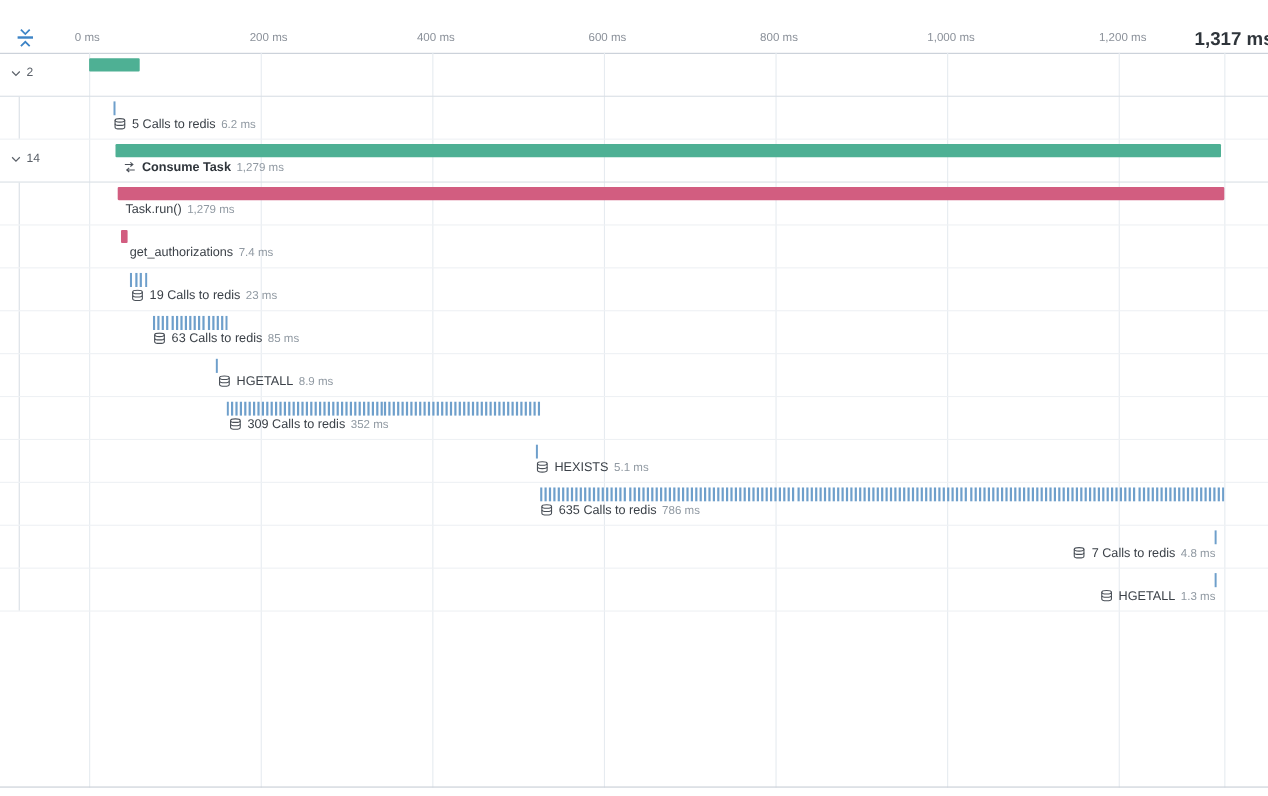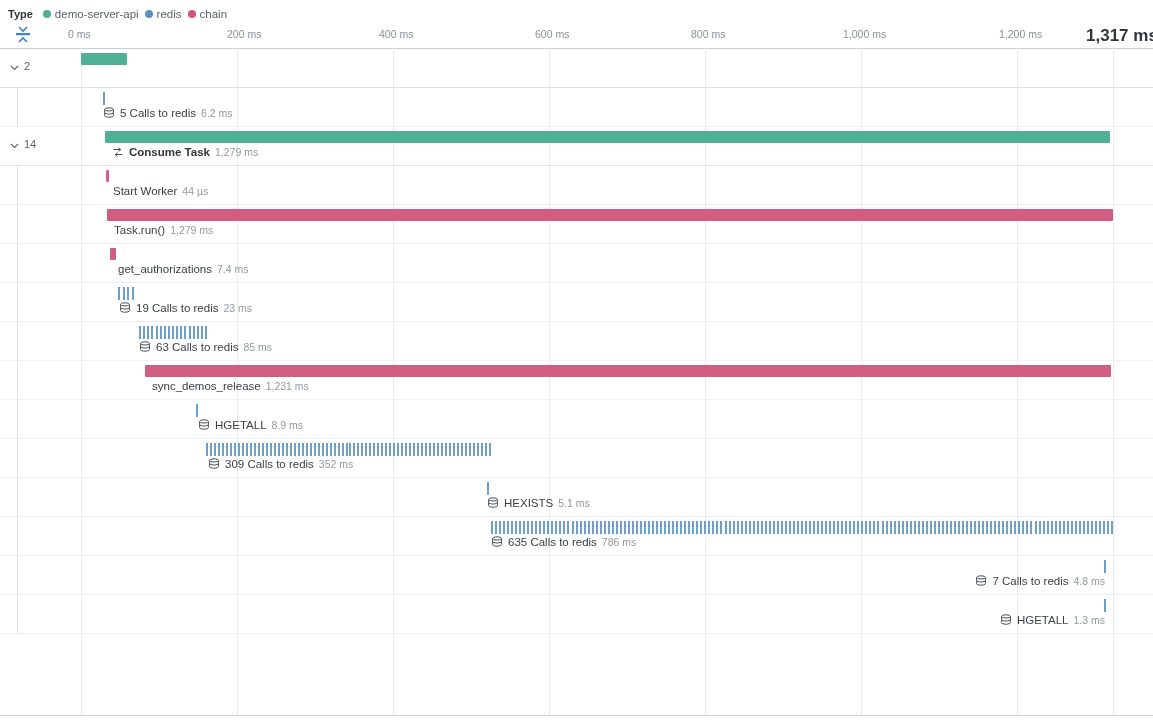--- a/index.html
+++ b/index.html
@@ -49,35 +49,20 @@
   .lbl-bold{font-weight:bold;color:#2f353b;}
   .lbl-kind{color:#4a5058;font-size:11px;}
   .dur{color:#9099a2;font-size:10.5px;}
   .ic{display:inline-block;width:12px;height:12px;flex:0 0 12px;}
 </style>
 </head>
 <body>
 
 <div class="app">
 
-  <div class="legend">
-    <span class="legend-title">Type</span>
-    <span class="legend-item">
-      <span class="dot" style="background: rgb(78, 176, 148);"></span>
-      <span>demo-server-api</span>
-    </span>
-    <span class="legend-item">
-      <span class="dot" style="background: rgb(91, 144, 196);"></span>
-      <span>redis</span>
-    </span>
-    <span class="legend-item">
-      <span class="dot" style="background: rgb(216, 83, 124);"></span>
-      <span>chain</span>
-    </span>
-  </div>
 
   <div class="axis">
     <div class="collapse-btn">
       <svg width="22" height="20" viewBox="0 0 22 20" aria-hidden="true">
         <path d="M7 2 L11 6 L15 2" fill="none" stroke="#3d84c6" stroke-width="1.6"></path>
         <rect x="4" y="8" width="14" height="2.2" fill="#3d84c6"></rect>
         <path d="M7 17 L11 13 L15 17" fill="none" stroke="#3d84c6" stroke-width="1.6"></path>
       </svg>
     </div>
     <div id="ticks">
@@ -140,28 +125,20 @@
           <span class="ic"><svg width="12" height="12" viewBox="0 0 12 12" aria-hidden="true">
               <path d="M1.5 3.5 h7 M6.5 1.6 L8.8 3.5 L6.5 5.4" fill="none" stroke="#4a5058" stroke-width="1"></path>
               <path d="M10.5 8.5 h-7 M5.5 6.6 L3.2 8.5 L5.5 10.4" fill="none" stroke="#4a5058" stroke-width="1"></path>
             </svg></span>
           <span class="lbl-bold">Consume Task</span>
           <span class="dur">1,279 ms</span>
         </div>
       </div>
       <div class="row">
         <div class="indent" style="left: 17px;"></div>
-        <div class="bar pink" style="left: 106px; width: 3px;"></div>
-        <div class="label" style="left: 113px;">
-          <span class="">Start Worker</span>
-          <span class="dur">44 µs</span>
-        </div>
-      </div>
-      <div class="row">
-        <div class="indent" style="left: 17px;"></div>
         <div class="bar pink" style="left: 107px; width: 1006px;"></div>
         <div class="label" style="left: 114px;">
           <span class="">Task.run()</span>
           <span class="dur">1,279 ms</span>
         </div>
       </div>
       <div class="row">
         <div class="indent" style="left: 17px;"></div>
         <div class="bar pink" style="left: 110px; width: 6px;"></div>
         <div class="label" style="left: 118px;">
@@ -209,28 +186,20 @@
           <i style="left: 66px;"></i>
         </div>
         <div class="label" style="left: 139px;">
           <span class="ic"><svg width="12" height="12" viewBox="0 0 12 12" aria-hidden="true">
               <ellipse cx="6" cy="2.4" rx="4.4" ry="1.6" fill="none" stroke="#4a5058" stroke-width="1"></ellipse>
               <path d="M1.6 2.4 v3 c0 .9 2 1.6 4.4 1.6 s4.4-.7 4.4-1.6 v-3" fill="none" stroke="#4a5058" stroke-width="1"></path>
               <path d="M1.6 5.6 v3 c0 .9 2 1.6 4.4 1.6 s4.4-.7 4.4-1.6 v-3" fill="none" stroke="#4a5058" stroke-width="1"></path>
             </svg></span>
           <span class="">63 Calls to redis</span>
           <span class="dur">85 ms</span>
-        </div>
-      </div>
-      <div class="row">
-        <div class="indent" style="left: 17px;"></div>
-        <div class="bar pink" style="left: 145px; width: 966px;"></div>
-        <div class="label" style="left: 152px;">
-          <span class="">sync_demos_release</span>
-          <span class="dur">1,231 ms</span>
         </div>
       </div>
       <div class="row">
         <div class="indent" style="left: 17px;"></div>
         <div class="ticksbar" style="left: 196px; width: 7px;">
           <i style="left: 0px;"></i>
         </div>
         <div class="label" style="left: 198px;">
           <span class="ic"><svg width="12" height="12" viewBox="0 0 12 12" aria-hidden="true">
               <ellipse cx="6" cy="2.4" rx="4.4" ry="1.6" fill="none" stroke="#4a5058" stroke-width="1"></ellipse>

